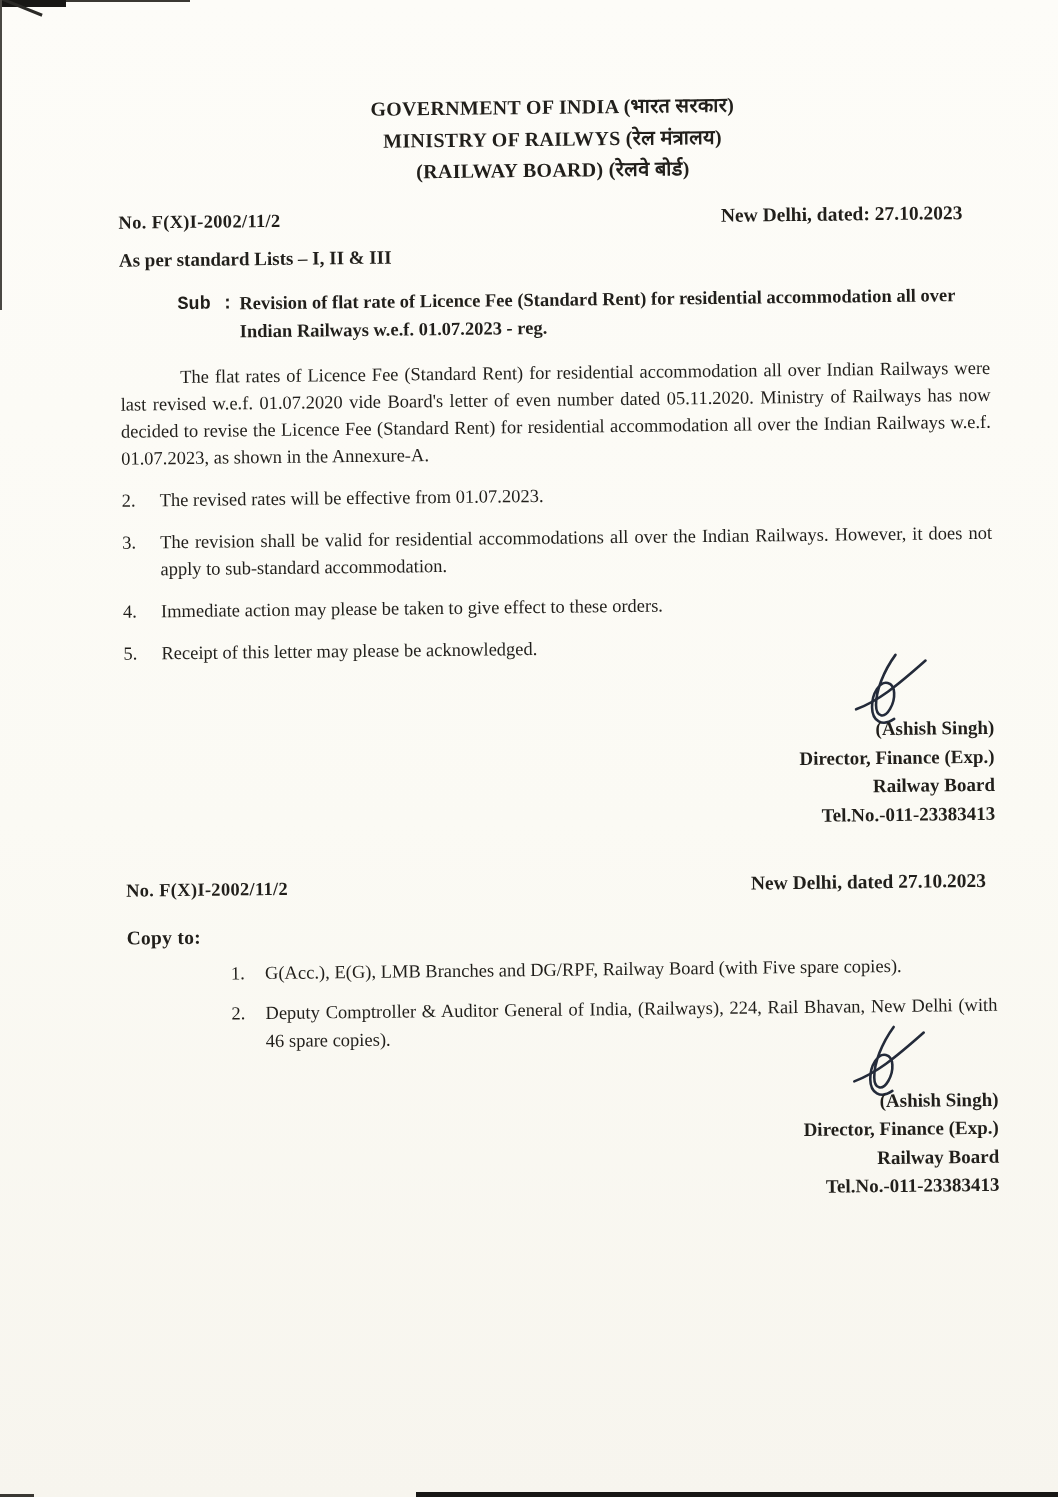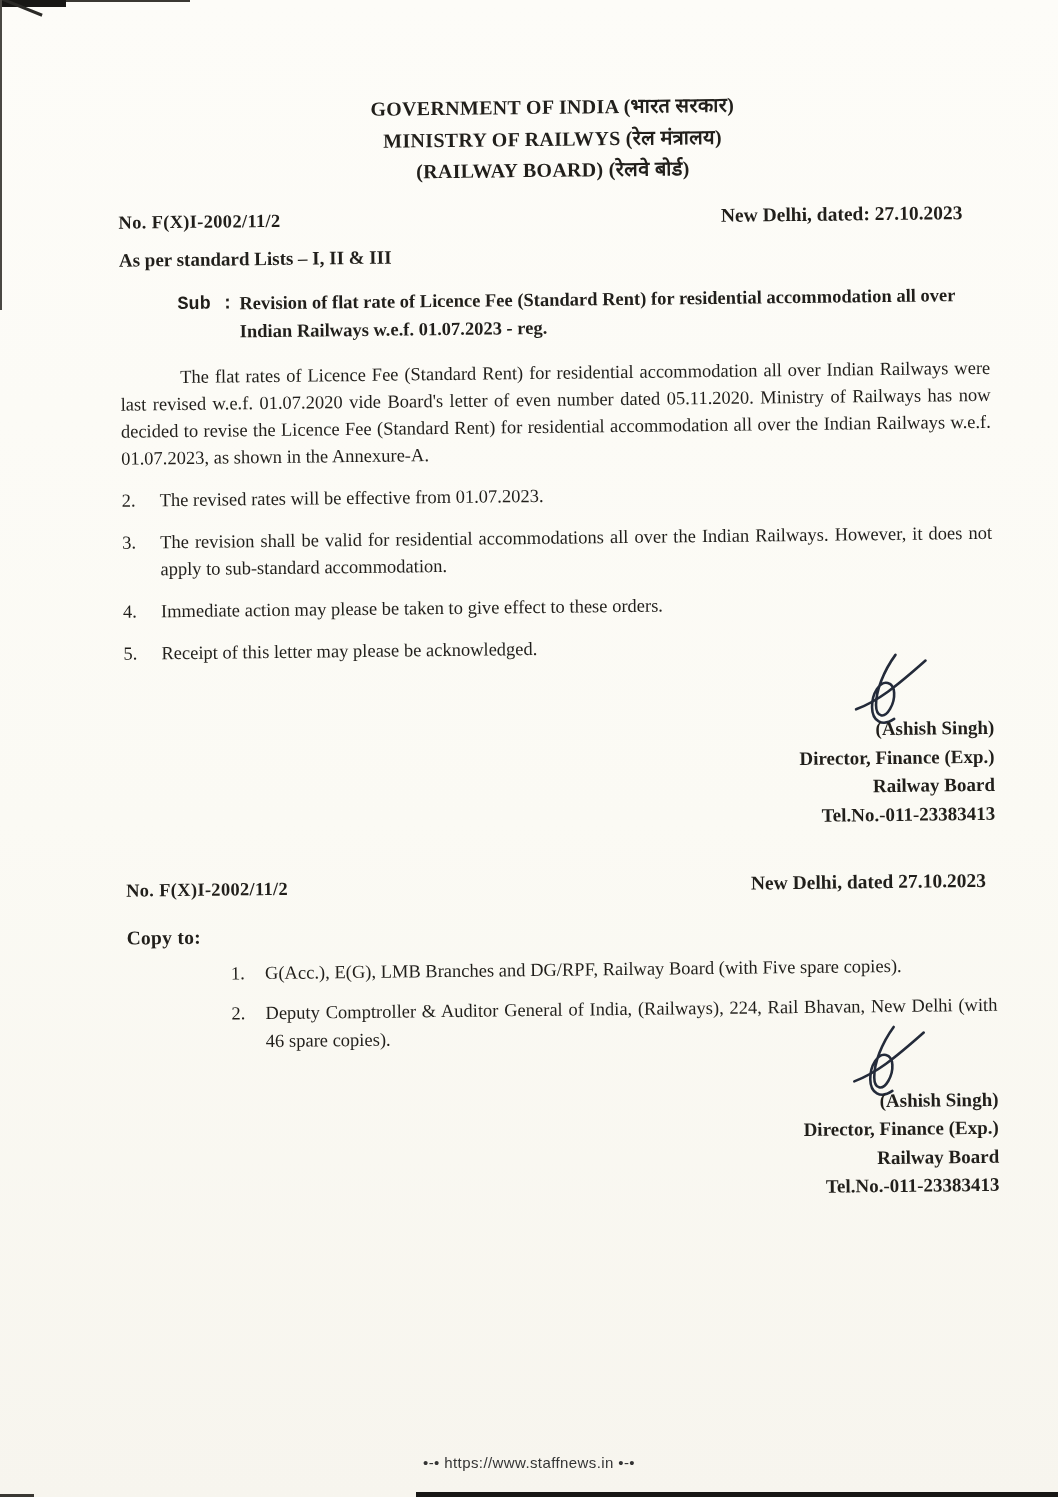--- a/index.html
+++ b/index.html
@@ -207,15 +207,14 @@
         <path d="M18 62 C40 54 58 40 88 14" fill="none" stroke="#242b3a" stroke-width="2.6" stroke-linecap="round"></path>
       </svg>
       <div>(Ashish Singh)</div>
       <div>Director, Finance (Exp.)</div>
       <div>Railway Board</div>
       <div>Tel.No.-011-23383413</div>
     </div>
 
   </div>
 
-  <div class="footer">•-• https://www.staffnews.in •-•</div>
 
 </div>
 
 </body></html>

